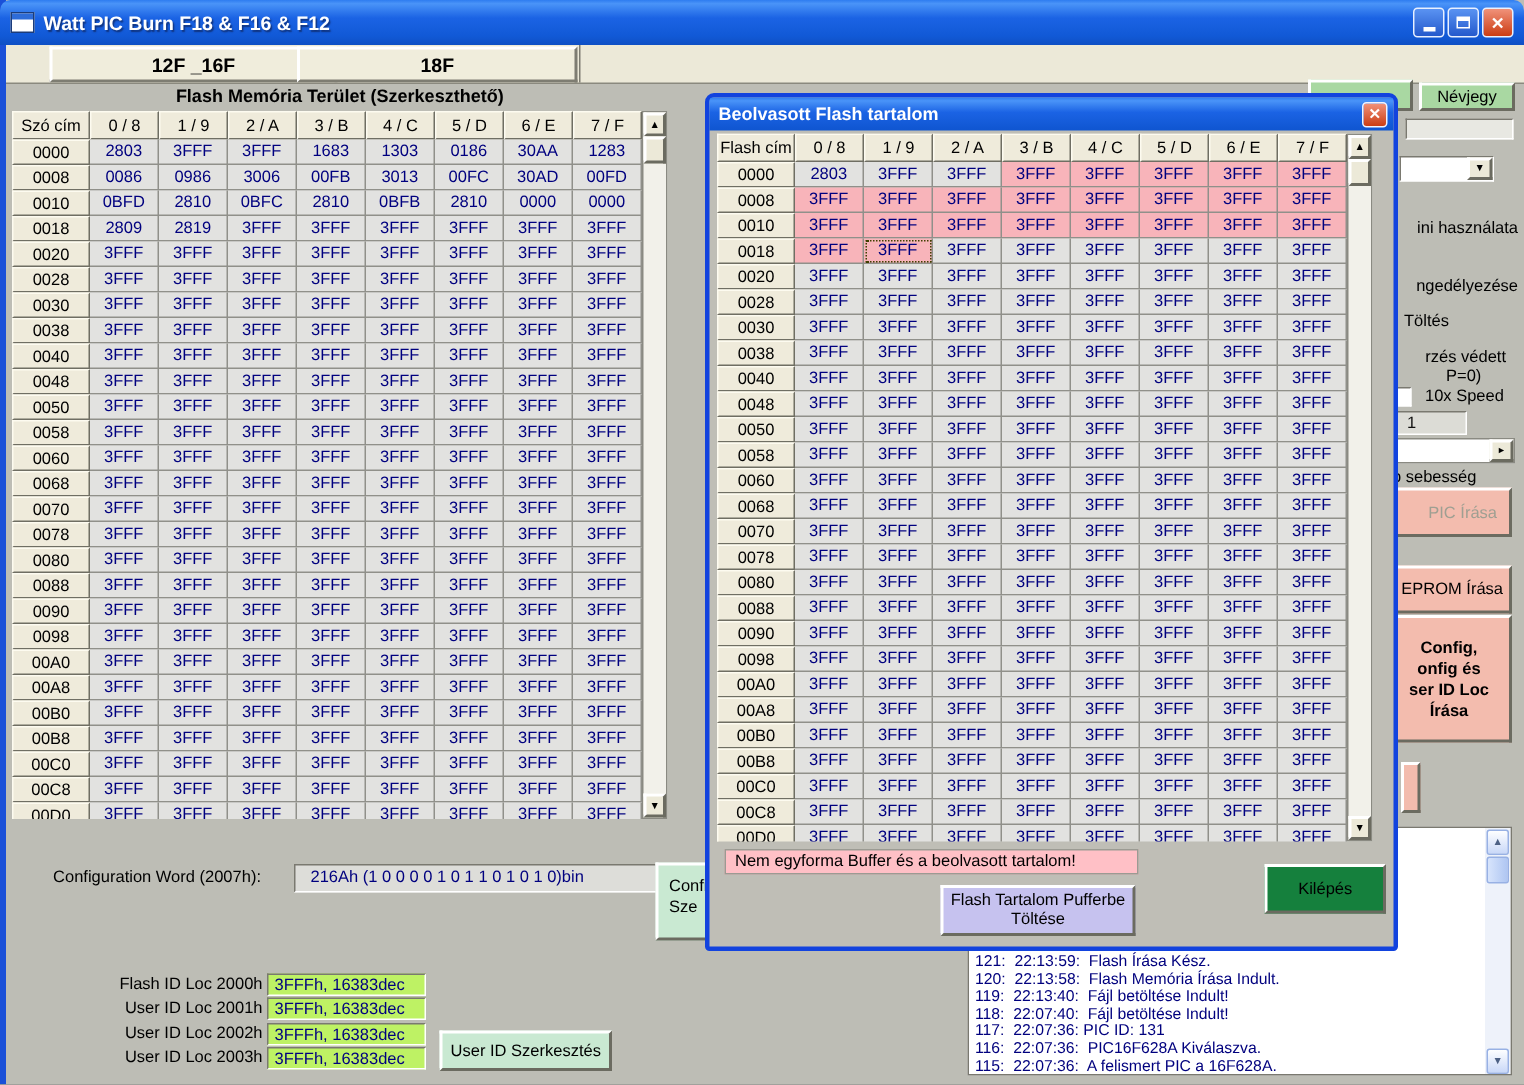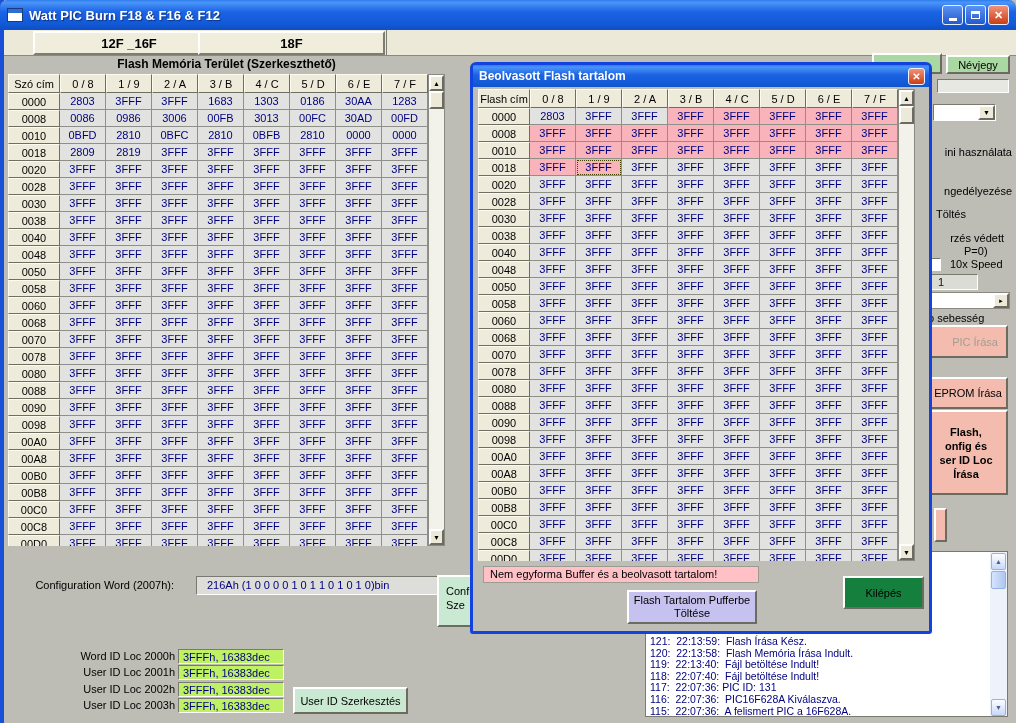--- a/index.html
+++ b/index.html
@@ -492,21 +492,21 @@
     </div>
 
   <div class="cfg-label">Configuration Word (2007h):</div>
   <div class="cfg-field">216Ah  (1 0 0 0 0 1 0 1 1 0 1 0 1 0)bin</div>
   <div class="cfg-btn">
     <div>Config</div>
     <div>Sze</div>
   </div>
 
   <div id="uidBlock">
-      <div class="uid-label" style="top: 650px;">Word ID Loc 2000h</div>
+      <div class="uid-label" style="top: 650px;">Flash ID Loc 2000h</div>
       <div class="uid-field" style="top: 649px;">3FFFh, 16383dec</div>
       <div class="uid-label" style="top: 666px;">User ID Loc 2001h</div>
       <div class="uid-field" style="top: 665px;">3FFFh, 16383dec</div>
       <div class="uid-label" style="top: 683px;">User ID Loc 2002h</div>
       <div class="uid-field" style="top: 682px;">3FFFh, 16383dec</div>
       <div class="uid-label" style="top: 699px;">User ID Loc 2003h</div>
       <div class="uid-field" style="top: 698px;">3FFFh, 16383dec</div>
     </div>
   <div class="btn uid-btn">User ID Szerkesztés</div>
 
@@ -546,21 +546,21 @@
     <div class="harrow">►</div>
   </div>
   <div class="rp rlabel lbl-speed2">b sebesség</div>
   <div class="rp btn btn-writeeeprom">
       <span>EPROM Írása</span>
     </div>
   <div class="rp btn btn-writepic">
       <span>PIC  Írása</span>
     </div>
   <div class="rp btn btn-writeflash">
-    <div>Flash,</div>
+    <div>Config,</div>
     <div>onfig és</div>
     <div>ser ID Loc</div>
     <div>Írása</div>
   </div>
   <div class="rp pink-frag"></div>
 
   <div class="dialog">
     <div class="dlg-title">
       <span>Beolvasott Flash tartalom</span>
       <div class="dlg-x">✕</div>

